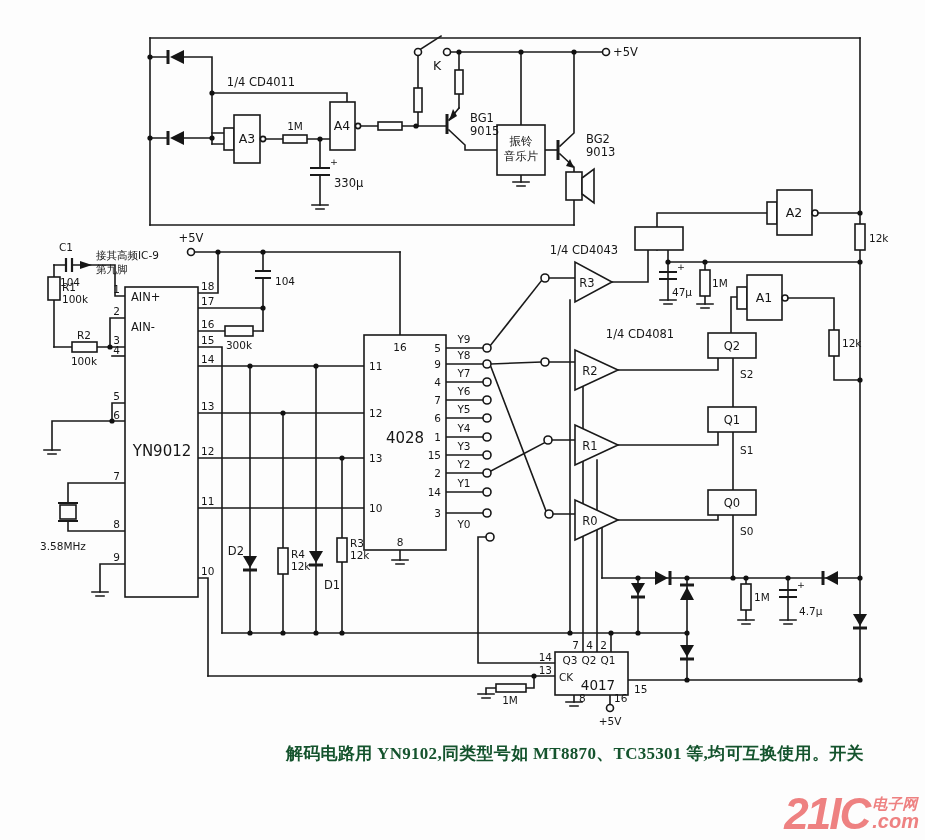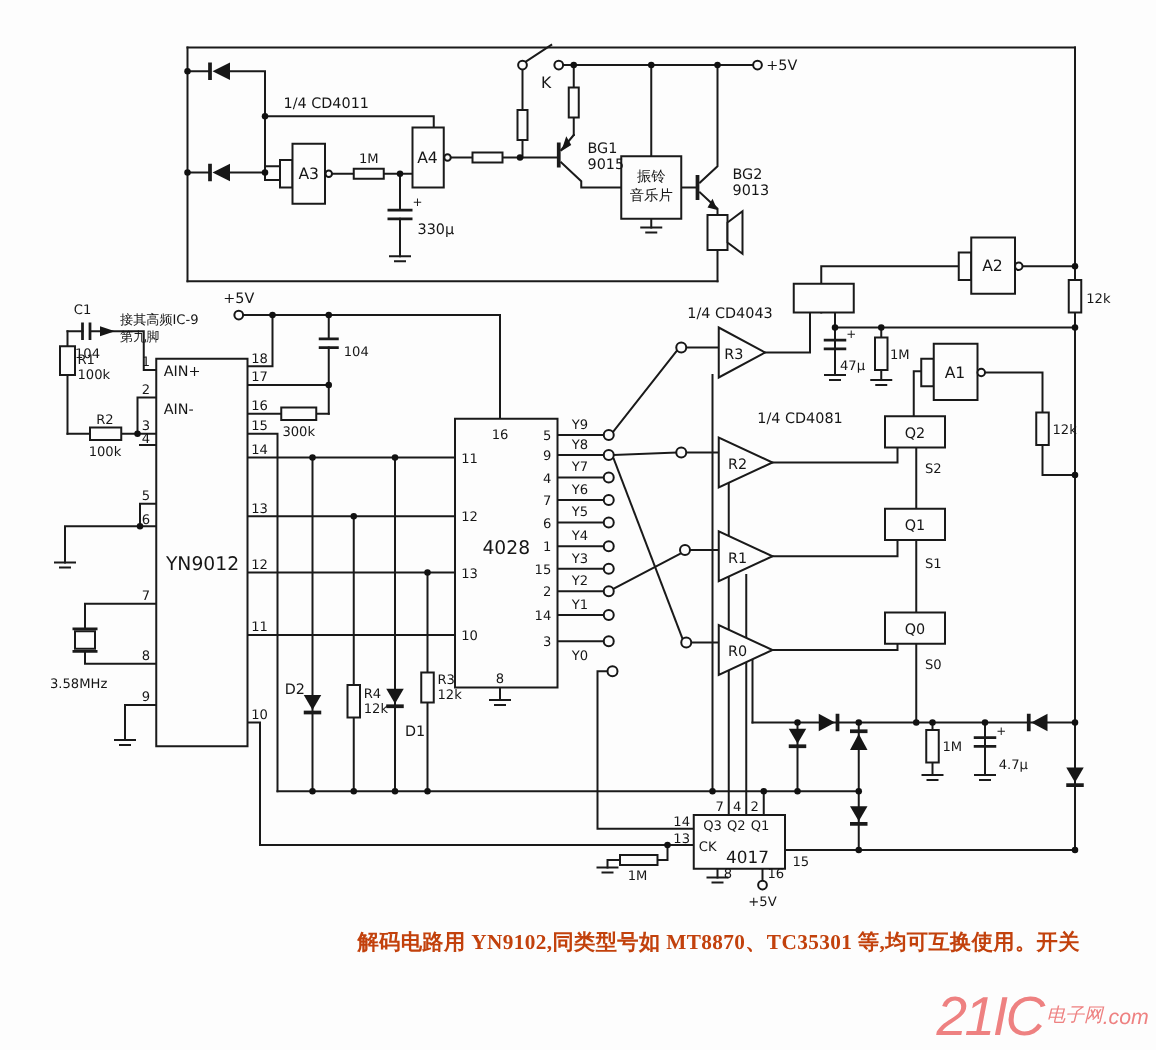--- a/index.html
+++ b/index.html
@@ -16,28 +16,28 @@
   .t9{font-size:9.5px;}
   .t10{font-size:10.5px;}
   .t11{font-size:11.5px;}
   .t12{font-size:12.5px;}
   .t13{font-size:13.5px;}
   .t14{font-size:15px;}
   .am{text-anchor:middle;}
   .ae{text-anchor:end;}
   .caption{position:absolute;left:36px;top:740px;width:874px;
     font-family:"Liberation Serif",serif;font-weight:600;font-size:17px;
-    line-height:27px;color:#c2410c;letter-spacing:0.3px;}
+    line-height:27px;color:#14532d;letter-spacing:0.3px;}
   .cap-line1{padding-left:250px;}
   .wm{position:absolute;right:6px;bottom:4px;display:flex;align-items:center;
-    color:#ee8181;font-family:"Liberation Sans",sans-serif;font-style:italic;font-weight:normal;}
+    color:#ee8181;font-family:"Liberation Sans",sans-serif;font-style:italic;font-weight:bold;}
   .wm-big{font-size:44px;letter-spacing:-2px;line-height:1;}
-  .wm-col{display:flex;flex-direction:row;line-height:1.05;margin-left:3px;}
+  .wm-col{display:flex;flex-direction:column;line-height:1.05;margin-left:3px;}
   .wm-cn{font-size:15px;}
-  .wm-com{font-size:17px;}
+  .wm-com{font-size:20px;}
 </style>
 </head>
 <body>
 
 <div id="page">
 <svg width="925" height="735" viewBox="0 0 925 735">
 
   <g>
 
     <path class="w" d="M150,38 V225"></path>

